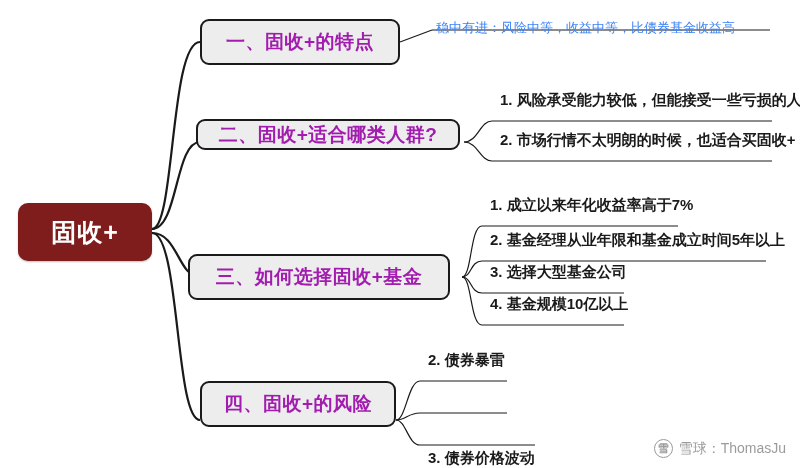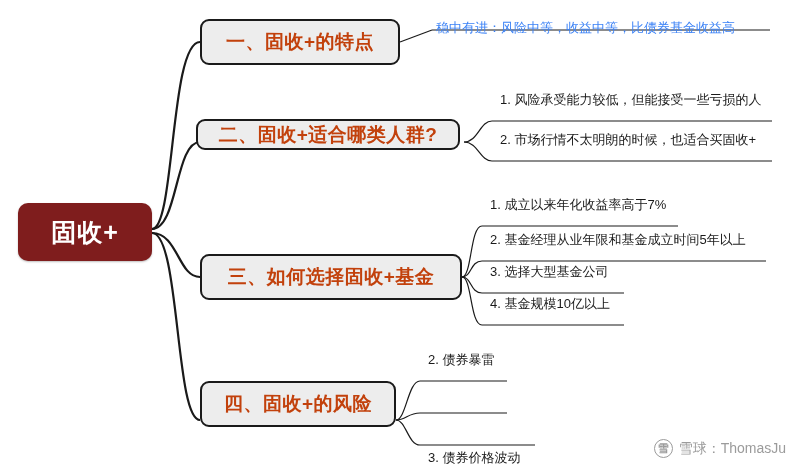--- a/index.html
+++ b/index.html
@@ -39,32 +39,33 @@
     font-size: 25px;
     font-weight: bold;
     letter-spacing: 1px;
     box-shadow: 0 1px 2px rgba(0,0,0,0.25);
   }
   
   .branch {
     background: #ededed;
     border: 2px solid #1a1a1a;
     border-radius: 9px;
-    color: #c2410c;
+    color: #a21caf;
     font-size: 19px;
     font-weight: bold;
     letter-spacing: 0.5px;
     text-align: center;
   }
   
   .leaf {
     color: #1a1a1a;
-    font-size: 13px;
+    font-size: 15px;
     padding-bottom: 21px;
     justify-content: flex-start;
+    font-weight: bold;
   }
   .leaf span {
     display: inline-block;
     padding: 0 4px 2px 4px;
   }
   .plain {
     color: #3b82f6;
     font-size: 13px;
     justify-content: flex-start;
   }
@@ -143,21 +144,21 @@
   <div class="node branch" style="left:196px; top:119px; width:264px; height:31px;">
     <span>二、固收+适合哪类人群?</span>
   </div>
   <div class="node leaf" style="left:496px; top:101px; width:284px; height:20px;">
     <span>1. 风险承受能力较低，但能接受一些亏损的人</span>
   </div>
   <div class="node leaf" style="left:496px; top:141px; width:284px; height:20px;">
     <span>2. 市场行情不太明朗的时候，也适合买固收+</span>
   </div>
 
-  <div class="node branch" style="left:200px; top:254px; width:262px; height:46px;">
+  <div class="node branch" style="left:188px; top:254px; width:262px; height:46px;">
     <span>三、如何选择固收+基金</span>
   </div>
   <div class="node leaf" style="left:486px; top:206px; width:200px; height:20px;">
     <span>1. 成立以来年化收益率高于7%</span>
   </div>
   <div class="node leaf" style="left:486px; top:241px; width:290px; height:20px;">
     <span>2. 基金经理从业年限和基金成立时间5年以上</span>
   </div>
   <div class="node leaf" style="left:486px; top:273px; width:200px; height:20px;">
     <span>3. 选择大型基金公司</span>

